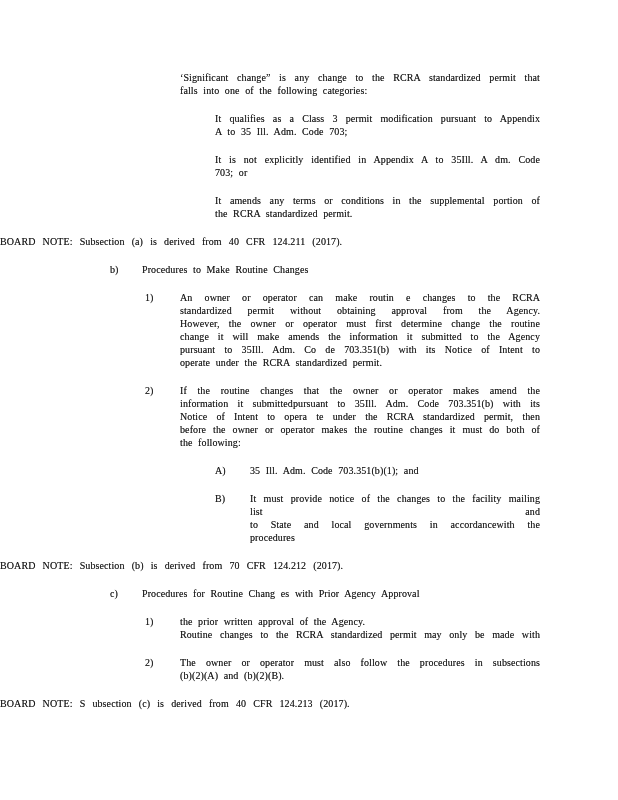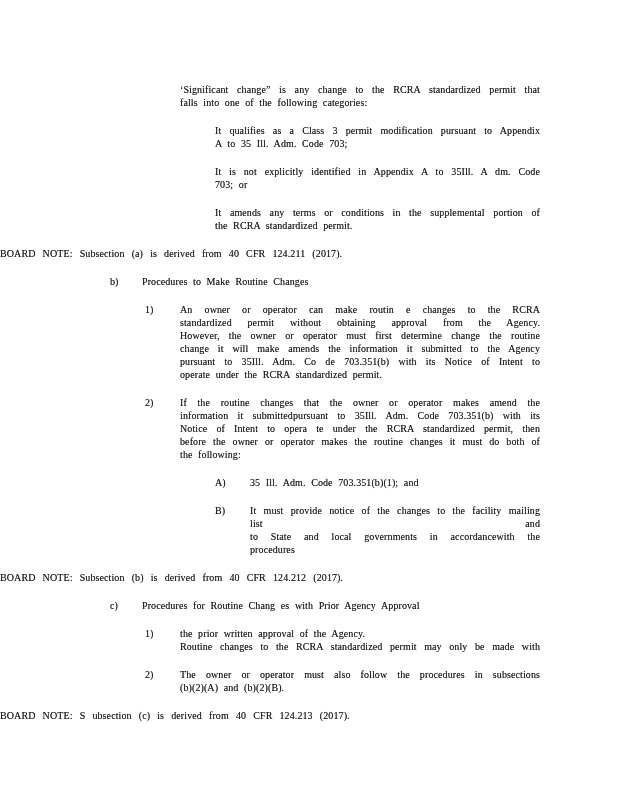--- a/index.html
+++ b/index.html
@@ -34,21 +34,21 @@
   .block .label {
     position: absolute;
     top: 0;
   }
   .line { white-space: normal; }
   .line.just {
     text-align: justify;
     text-align-last: justify;
   }
   
-  .body    { margin-left: 180px; margin-right: 78px; margin-top: 12px; }
+  .body    { margin-left: 180px; margin-right: 78px; }
   .indent3 { margin-left: 215px; margin-right: 78px; }
   .note    { margin-right: 78px; word-spacing: 4.5px; }
   .section { margin-left: 142px; margin-right: 78px; }
   .section .label { left: -32px; }
   .numbered { margin-left: 180px; margin-right: 78px; }
   .numbered .label { left: -35px; }
   .lettered { margin-left: 250px; margin-right: 78px; }
   .lettered .label { left: -35px; }
 </style>
 </head>
@@ -98,21 +98,21 @@
     <div class="block lettered">
       <span class="label">A)</span>
       <div class="line">35 Ill. Adm. Code 703.351(b)(1); and</div>
     </div>
     <div class="block lettered">
       <span class="label">B)</span>
       <div class="line just">It must provide notice of the changes to the facility mailing list and</div>
       <div class="line just">to State and local governments in accordancewith the procedures</div>
     </div>
     <div class="block note">
-      <div class="line">BOARD NOTE: Subsection (b) is derived from 40 CFR 124.212 (2017).</div>
+      <div class="line">BOARD NOTE: Subsection (b) is derived from 70 CFR 124.212 (2017).</div>
     </div>
     <div class="block section">
       <span class="label">c)</span>
       <div class="line">Procedures for Routine Chang es with Prior Agency Approval</div>
     </div>
     <div class="block numbered">
       <span class="label">1)</span>
       <div class="line">the prior written approval of the Agency.</div>
       <div class="line just">Routine changes to the RCRA standardized permit may only be made with</div>
     </div>

